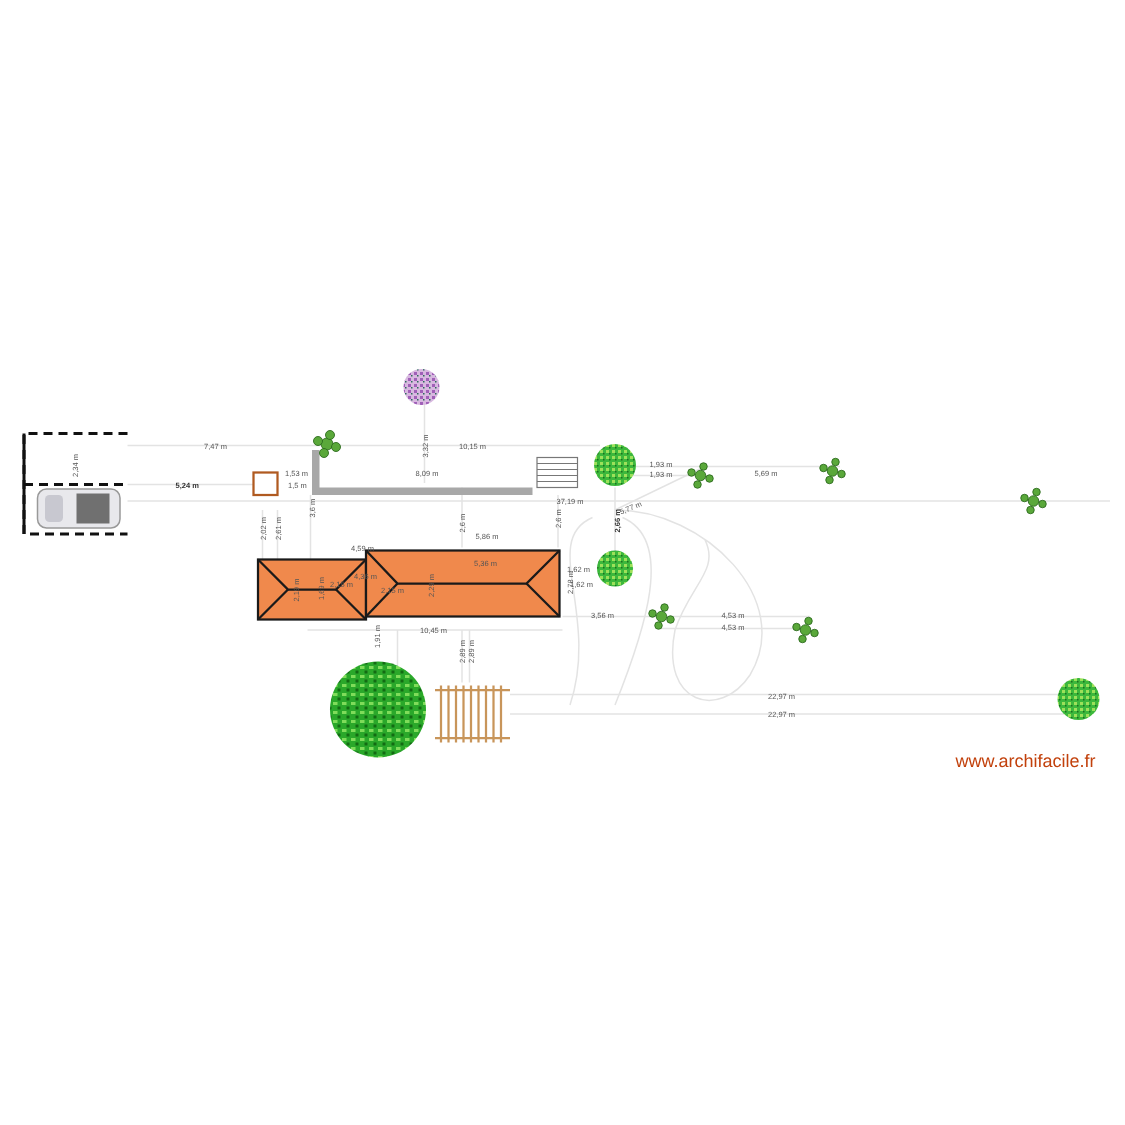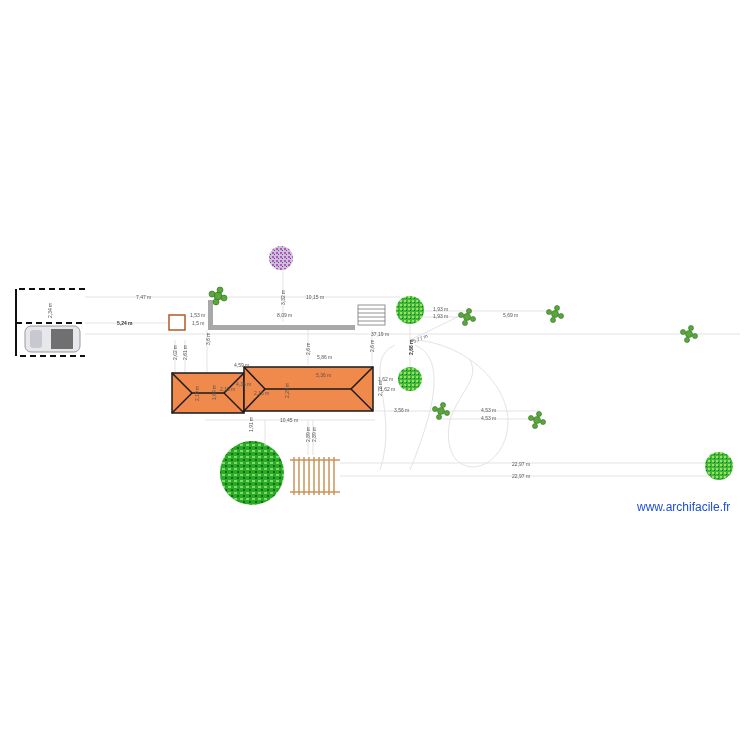--- a/index.html
+++ b/index.html
@@ -2,21 +2,21 @@
 <html><head>
 <meta charset="utf-8">
 <style>
   html, body { margin:0; padding:0; background:#ffffff; }
   body { width:750px; height:750px; position:relative; overflow:hidden;
          font-family:"Liberation Sans", sans-serif; }
   #plan { position:absolute; left:0; top:0; width:750px; height:750px; }
   .dim { font-family:"Liberation Sans", sans-serif; font-size:5px; fill:#555; }
   .dim-bold { font-weight:bold; fill:#333; }
   .watermark { position:absolute; left:637px; top:500px; font-size:12px;
-               color:#1d4ed8; font-family:"Liberation Sans", sans-serif; }
+               color:#c2410c; font-family:"Liberation Sans", sans-serif; }
 </style>
 </head>
 <body>
 
 <svg id="plan" viewBox="0 0 750 750" xmlns="http://www.w3.org/2000/svg">
   <defs>
     <pattern id="leafy" width="4" height="4" patternUnits="userSpaceOnUse">
       <rect width="4" height="4" fill="#3cb83c"></rect>
       <rect x="0" y="0" width="2" height="2" fill="#9ee05a"></rect>
       <rect x="2" y="2" width="1" height="1" fill="#1d6e1d"></rect>

